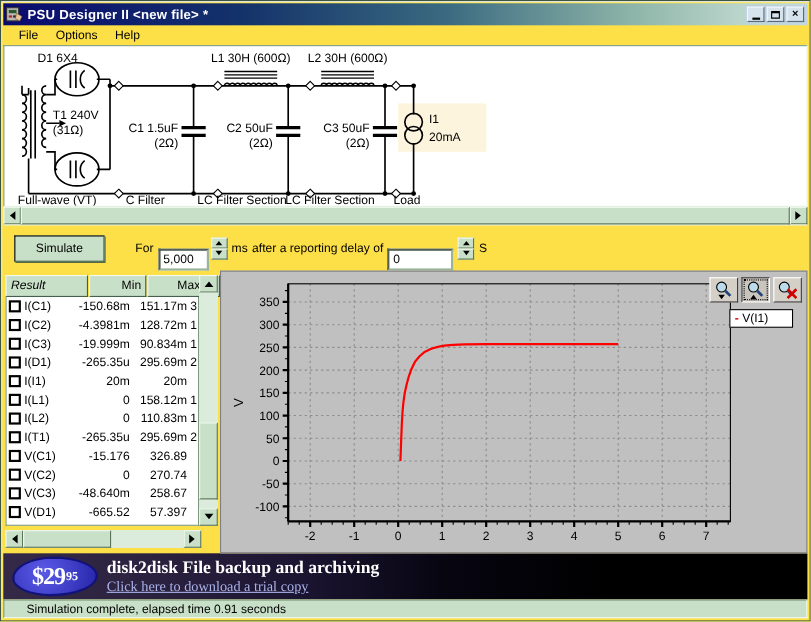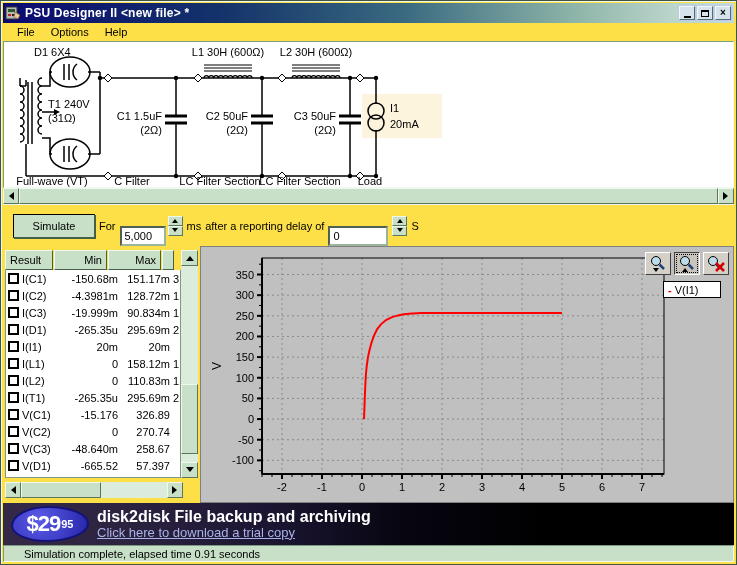--- a/index.html
+++ b/index.html
@@ -57,21 +57,21 @@
   .spin-btn .tri-down { border-width:3px; border-top-width:4px; margin-top:2px;}
 
   
   .main { flex:1; display:flex; position:relative; }
 
   
   .results { width:197px; position:relative; padding:4px 0 0 2px; }
   .tbl-head { display:flex; height:20px; }
   .th { background:#c8dfc8; border:1px solid; border-color:#f0f8f0 #44604a #44604a #f0f8f0;
         font-size:11px; display:flex; align-items:center; padding:0 4px; margin-right:1px; }
-  .th-result { width:48px; }
+  .th-result { width:75px;font-style:italic; }
   .th-min { width:53px; justify-content:flex-end; }
   .th-max { width:53px; justify-content:flex-end; }
   .th-sliver { width:12px; margin-right:0; }
   .tbl-body { background:#fff; border:1px solid #7e9a7e; border-top:none; width:176px; height:208px; overflow:hidden; font-size:11px; }
   .row { display:flex; align-items:center; height:17px; }
   .cell-name { width:60px; display:flex; align-items:center; gap:3px; padding-left:2px; }
   .chk { width:11px; height:11px; border:2px solid #000; background:#fff; flex:none; }
   .cell-min { width:52px; text-align:right; }
   .cell-max { width:52px; text-align:right; }
   .cell-extra { width:10px; text-align:left; padding-left:3px; overflow:hidden; }
@@ -86,21 +86,21 @@
            display:flex; align-items:center; justify-content:center; }
   .ztool.pressed { border-color:#404040 #fff #fff #404040; background:#c9c5bd; outline:1px dotted #000; outline-offset:-3px; }
   .chart-tip { position:absolute; top:34px; right:12px; width:58px; height:17px; background:#fff; border:1px solid #000;
                font-size:11px; display:flex; align-items:center; padding-left:4px; gap:3px; }
   .tip-dash { color:#e00000; font-weight:bold; }
   #plot { position:absolute; inset:0; }
   #plot text { font-family:"Liberation Sans",sans-serif; fill:#000; }
 
   
   .banner { height:42px; background:linear-gradient(90deg,#342a48 0%,#2b2240 18%,#1a1430 38%,#070510 55%,#000 75%,#000 100%);
-            display:flex; align-items:center; padding-left:8px; overflow:hidden; }
+            display:flex; align-items:center; padding-left:8px; overflow:hidden;font-family:Liberation Serif, serif; }
   .price-blob { width:78px; height:36px; flex:none; background:radial-gradient(circle at 35% 35%, #5a5ae8, #2525a8);
      border:2px solid #12127a; border-radius:48% 52% 55% 45% / 55% 48% 52% 45%;
      display:flex; align-items:center; justify-content:center; color:#fff; }
   .price-main { font-size:22px; font-weight:bold; letter-spacing:-1px; }
   .price-cents { font-size:11px; font-weight:bold; vertical-align:super; margin-left:1px; }
   .banner-text { margin-left:8px; display:flex; flex-direction:column; line-height:1.1; }
   .banner-headline { color:#fff; font-weight:bold; font-size:16px; white-space:nowrap; }
   .banner-link { color:#a9b2e8; font-size:13px; text-decoration:underline; white-space:nowrap; }
 
   
@@ -265,21 +265,21 @@
     <div class="sb-track">
         <div class="sb-thumb" style="left:0;top:0;bottom:0;right:0;"></div>
       </div>
     <div class="sb-btn">
         <span class="tri tri-right"></span>
       </div>
   </div>
 
   <div class="simbar">
     <button class="sim-btn">Simulate</button>
-    <span style="margin-left:0">For</span>
+    <span style="margin-left:24px">For</span>
     <span class="spinbox">
       <input class="spin-input" style="width: 46px;" value="5,000">
       <span class="spin-btns">
         <span class="spin-btn">
             <span class="tri tri-up"></span>
           </span>
         <span class="spin-btn">
             <span class="tri tri-down"></span>
           </span>
       </span>

